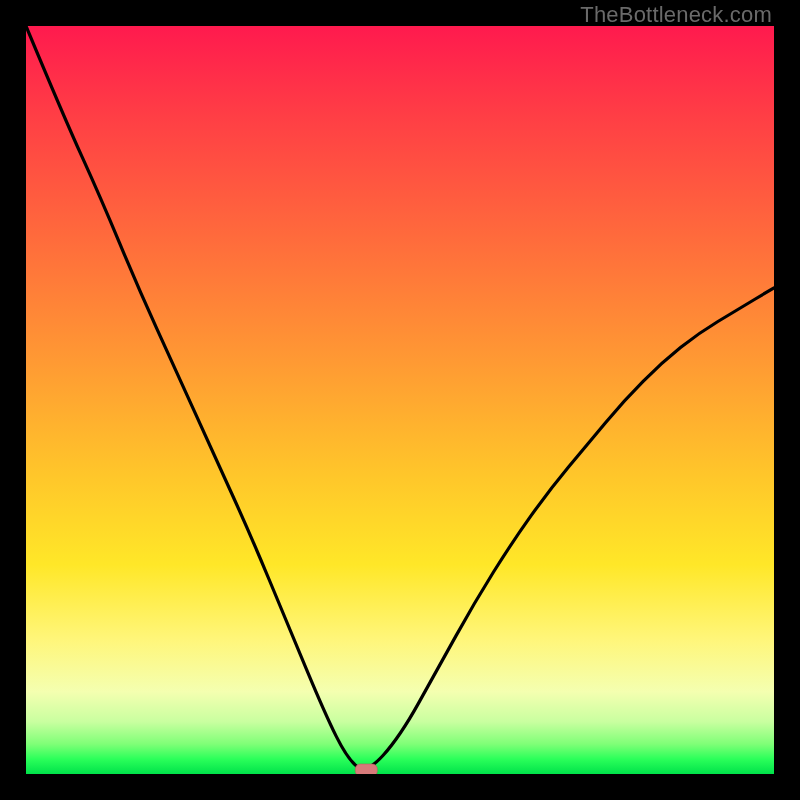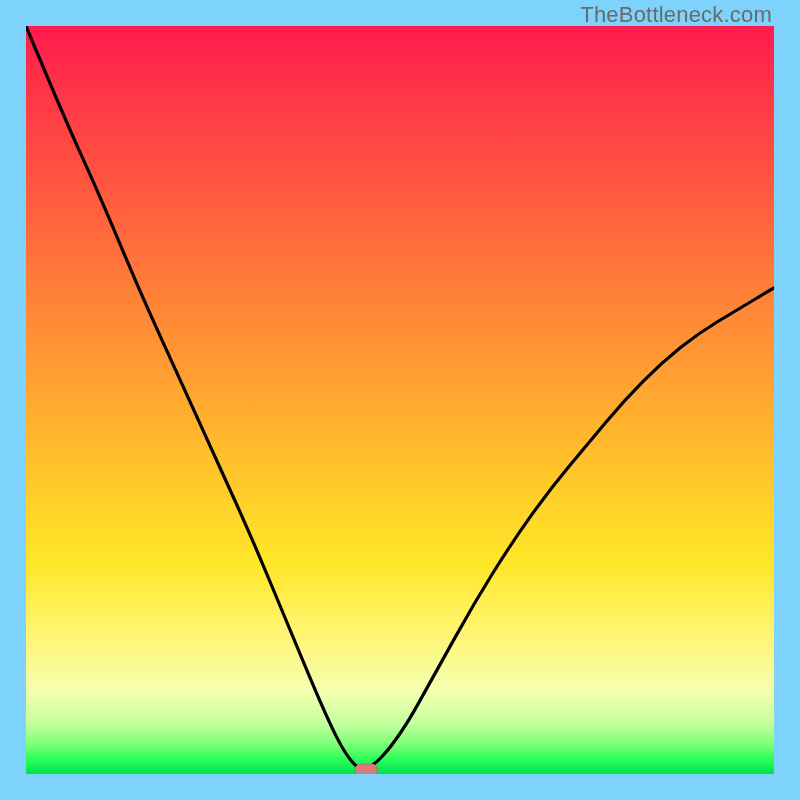--- a/index.html
+++ b/index.html
@@ -6,21 +6,21 @@
     margin: 0;
     padding: 0;
     width: 800px;
     height: 800px;
     overflow: hidden;
     font-family: Arial, Helvetica, sans-serif;
   }
   .frame {
     width: 800px;
     height: 800px;
-    background: #7dd3fc;
+    background: #000000;
     position: relative;
   }
   .plot-area {
     position: absolute;
     left: 26px;
     top: 26px;
     width: 748px;
     height: 748px;
     overflow: hidden;
   }

